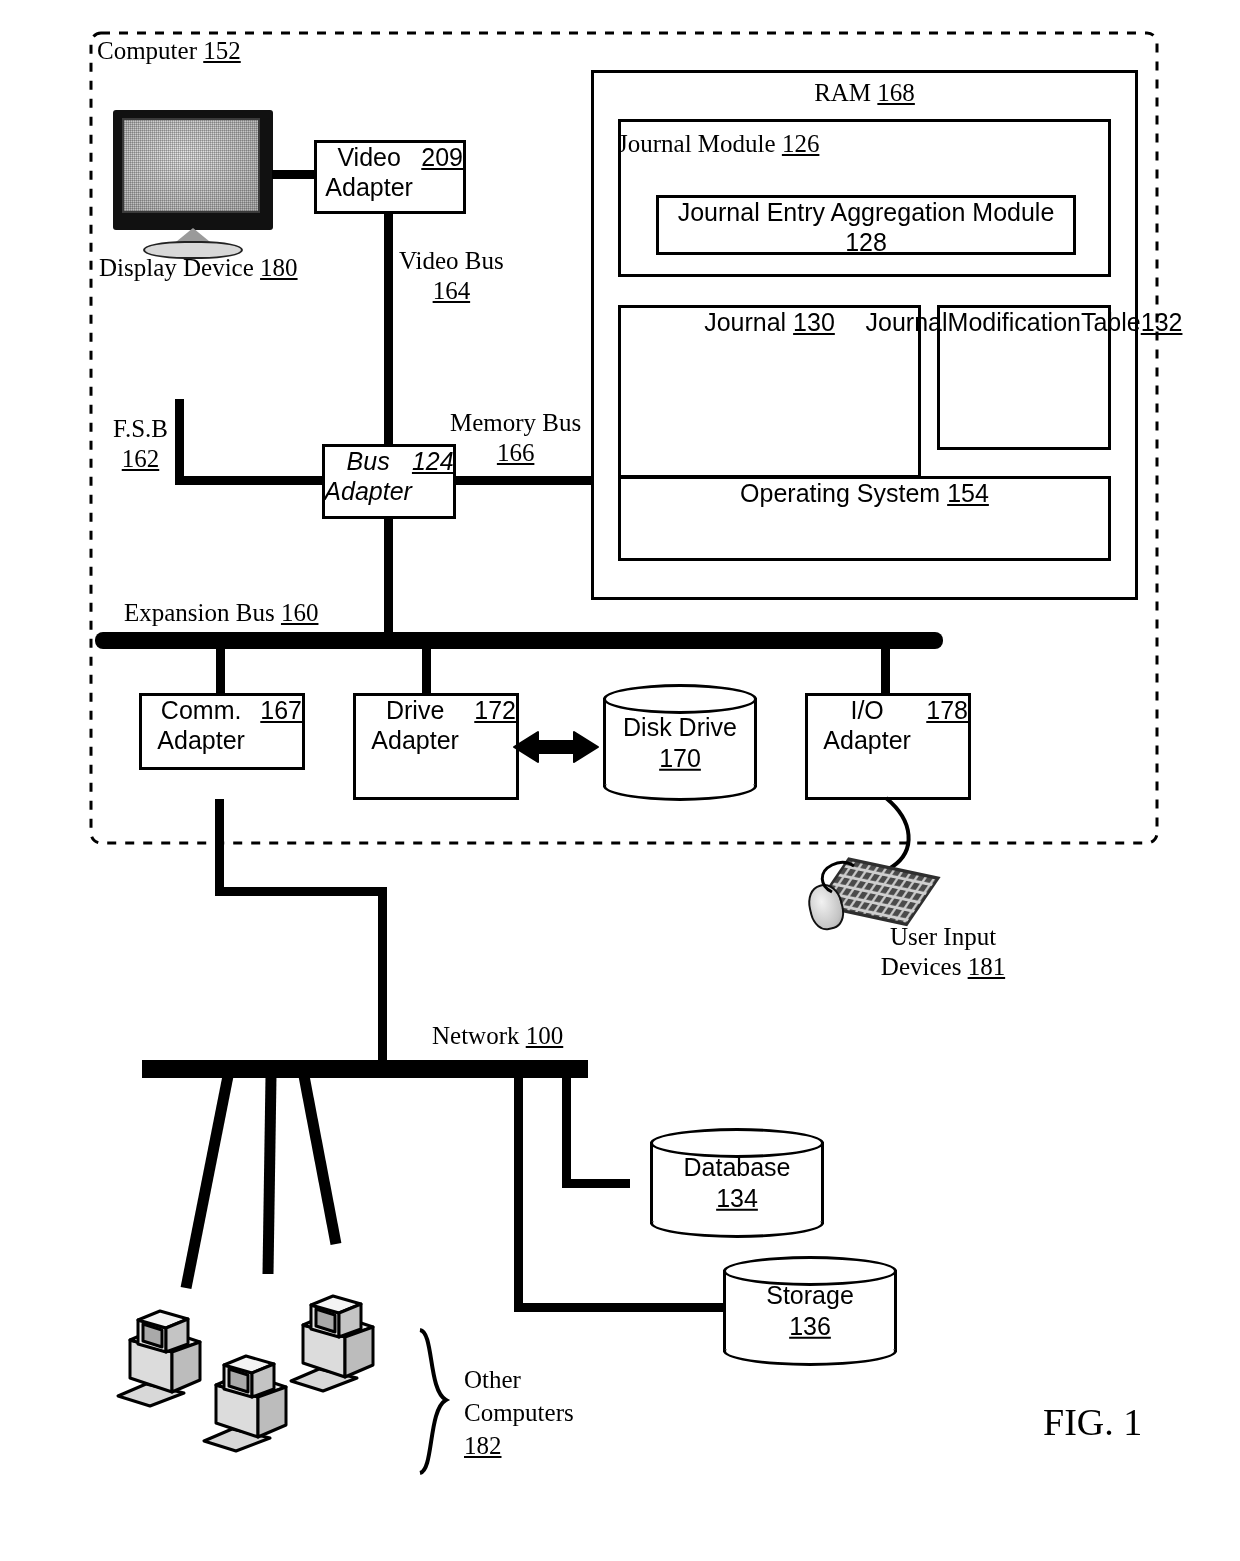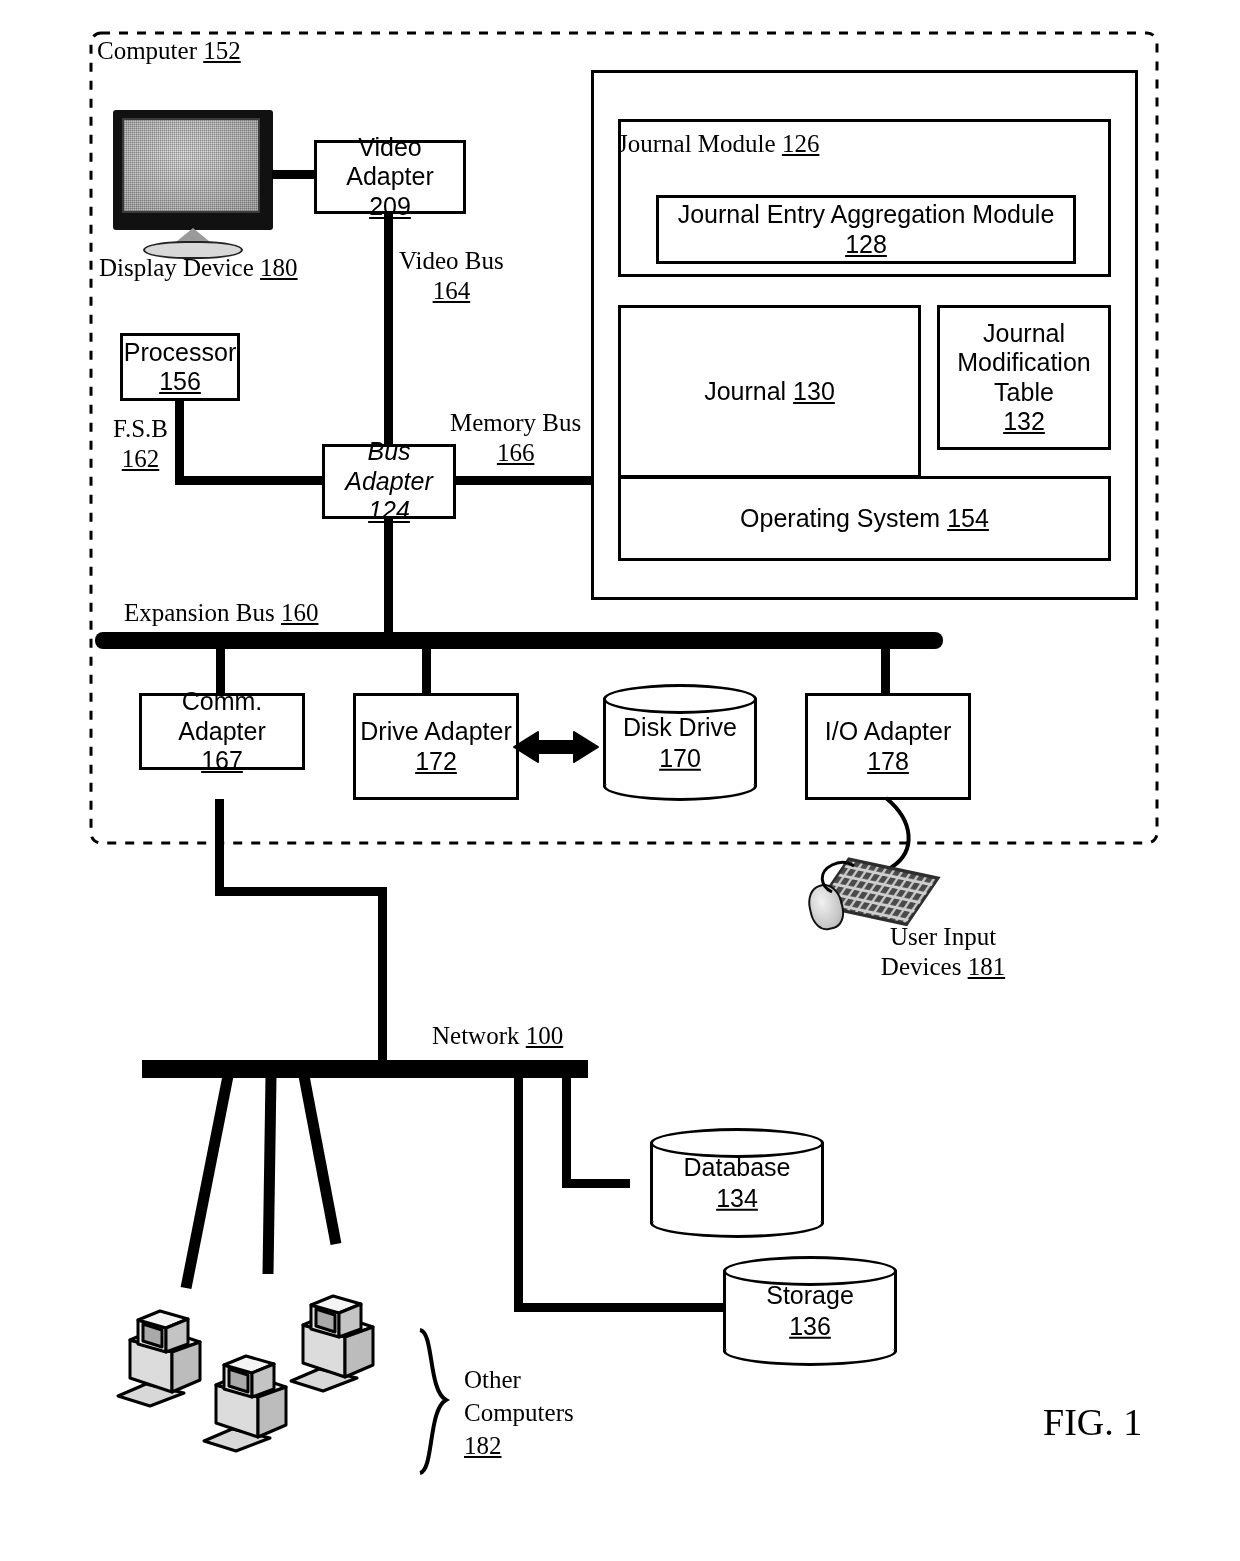--- a/index.html
+++ b/index.html
@@ -2,21 +2,21 @@
 <html><head>
 <meta charset="utf-8">
 <style>
   html,body{margin:0;padding:0;background:#fff;}
   body{width:1240px;height:1561px;position:relative;
        font-family:"Liberation Sans","DejaVu Sans",sans-serif;color:#000;}
   .stage{position:absolute;left:0;top:0;width:1240px;height:1561px;overflow:hidden;}
 
   
   .box{position:absolute;border:3px solid #000;background:#fff;box-sizing:border-box;
-       display:flex;flex-direction:column;align-items:center;justify-content:center;
+       display:flex;flex-direction:row;align-items:flex-start;justify-content:center;
        text-align:center;line-height:1.18;}
   .lbl{position:absolute;white-space:nowrap;line-height:1.2;font-family:Liberation Serif, serif;}
   .lbl.ctr{text-align:center;}
   .u{text-decoration:underline;text-underline-offset:2px;}
 
   
   .w{position:absolute;background:#000;}
   .wh{height:9px;}
   .wv{width:9px;}
   .bus{position:absolute;background:#000;height:17px;border-radius:8px;}
@@ -92,24 +92,20 @@
     <div>Video Adapter</div>
     <div class="u">209</div>
   </div>
 
   <div class="w wv" style="left:384px;top:212px;height:236px;"></div>
   <div class="lbl ctr" style="left:399px;top:246px;font-size:25px;">
     <div>Video Bus</div>
     <div class="u" style="width:100%;text-align:center;display:block;">164</div>
   </div>
 
-  <div class="box" style="left:120px;top:333px;width:120px;height:68px;font-size:25px;">
-    <div>Processor</div>
-    <div class="u">156</div>
-  </div>
 
   <div class="w wv" style="left:175px;top:399px;height:85px;"></div>
   <div class="w wh" style="left:175px;top:476px;width:152px;"></div>
   <div class="lbl ctr" style="left:113px;top:414px;font-size:25px;">
     <div>F.S.B</div>
     <div class="u" style="display:block;text-align:center;">162</div>
   </div>
 
   <div class="box" style="left:322px;top:444px;width:134px;height:75px;font-size:25px;font-style:italic;">
     <div>Bus Adapter</div>
@@ -119,29 +115,33 @@
   <div class="w wh" style="left:454px;top:476px;width:140px;"></div>
   <div class="lbl ctr" style="left:450px;top:408px;font-size:25px;">
     <div>Memory Bus</div>
     <div class="u" style="display:block;text-align:center;">166</div>
   </div>
 
   <div class="w wv" style="left:384px;top:517px;height:126px;"></div>
 
   <div style="position:absolute;left:591px;top:70px;width:547px;height:530px;
               border:3px solid #000;background:#fff;box-sizing:border-box;"></div>
+  <div class="lbl" style="left:591px;top:78px;width:547px;text-align:center;font-size:25px;">
+    <span>RAM</span>
+    <span class="u">168</span>
+  </div>
 
   <div style="position:absolute;left:618px;top:119px;width:493px;height:158px;
               border:3px solid #000;background:#fff;box-sizing:border-box;"></div>
   <div class="lbl" style="left:618px;top:129px;width:438px;font-size:25px;">
     <span>Journal Module</span>
     <span class="u">126</span>
   </div>
 
-  <div class="box" style="left:656px;top:195px;width:420px;height:69px;font-size:25px;">
+  <div class="box" style="left:656px;top:195px;width:420px;height:60px;font-size:25px;">
     <div>
       <span>Journal Entry Aggregation Module</span>
       <span class="u">128</span>
     </div>
   </div>
 
   <div class="box" style="left:618px;top:305px;width:303px;height:173px;font-size:25px;">
     <div>
       <span>Journal</span>
       <span class="u">130</span>

